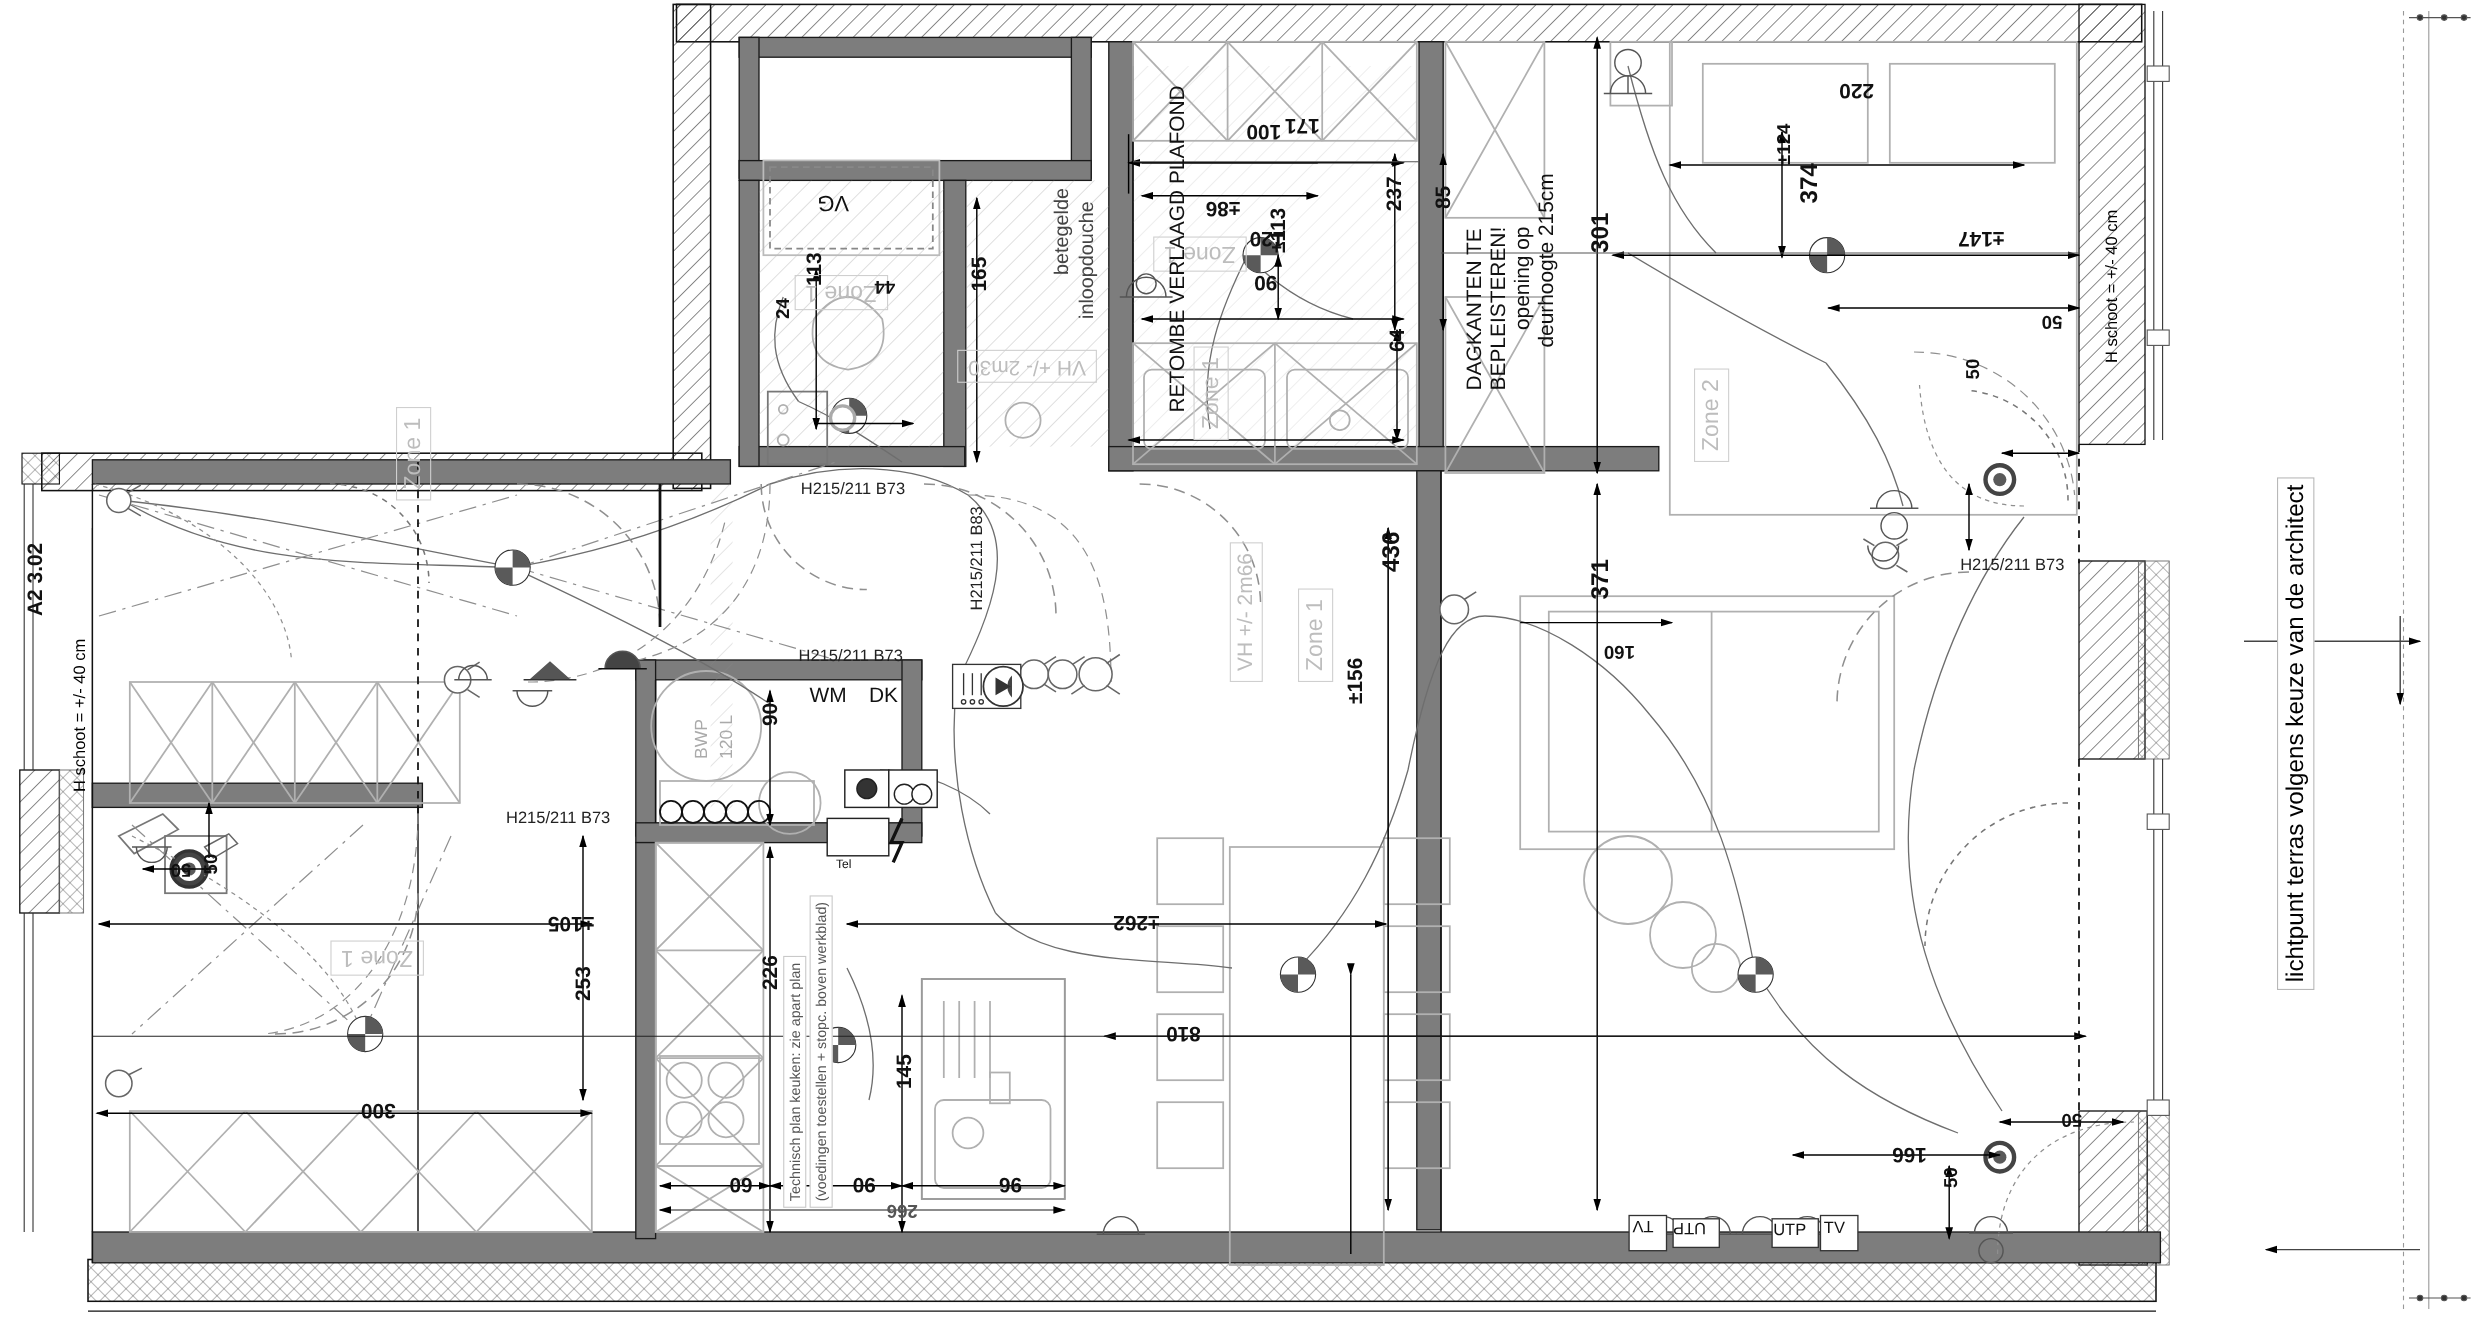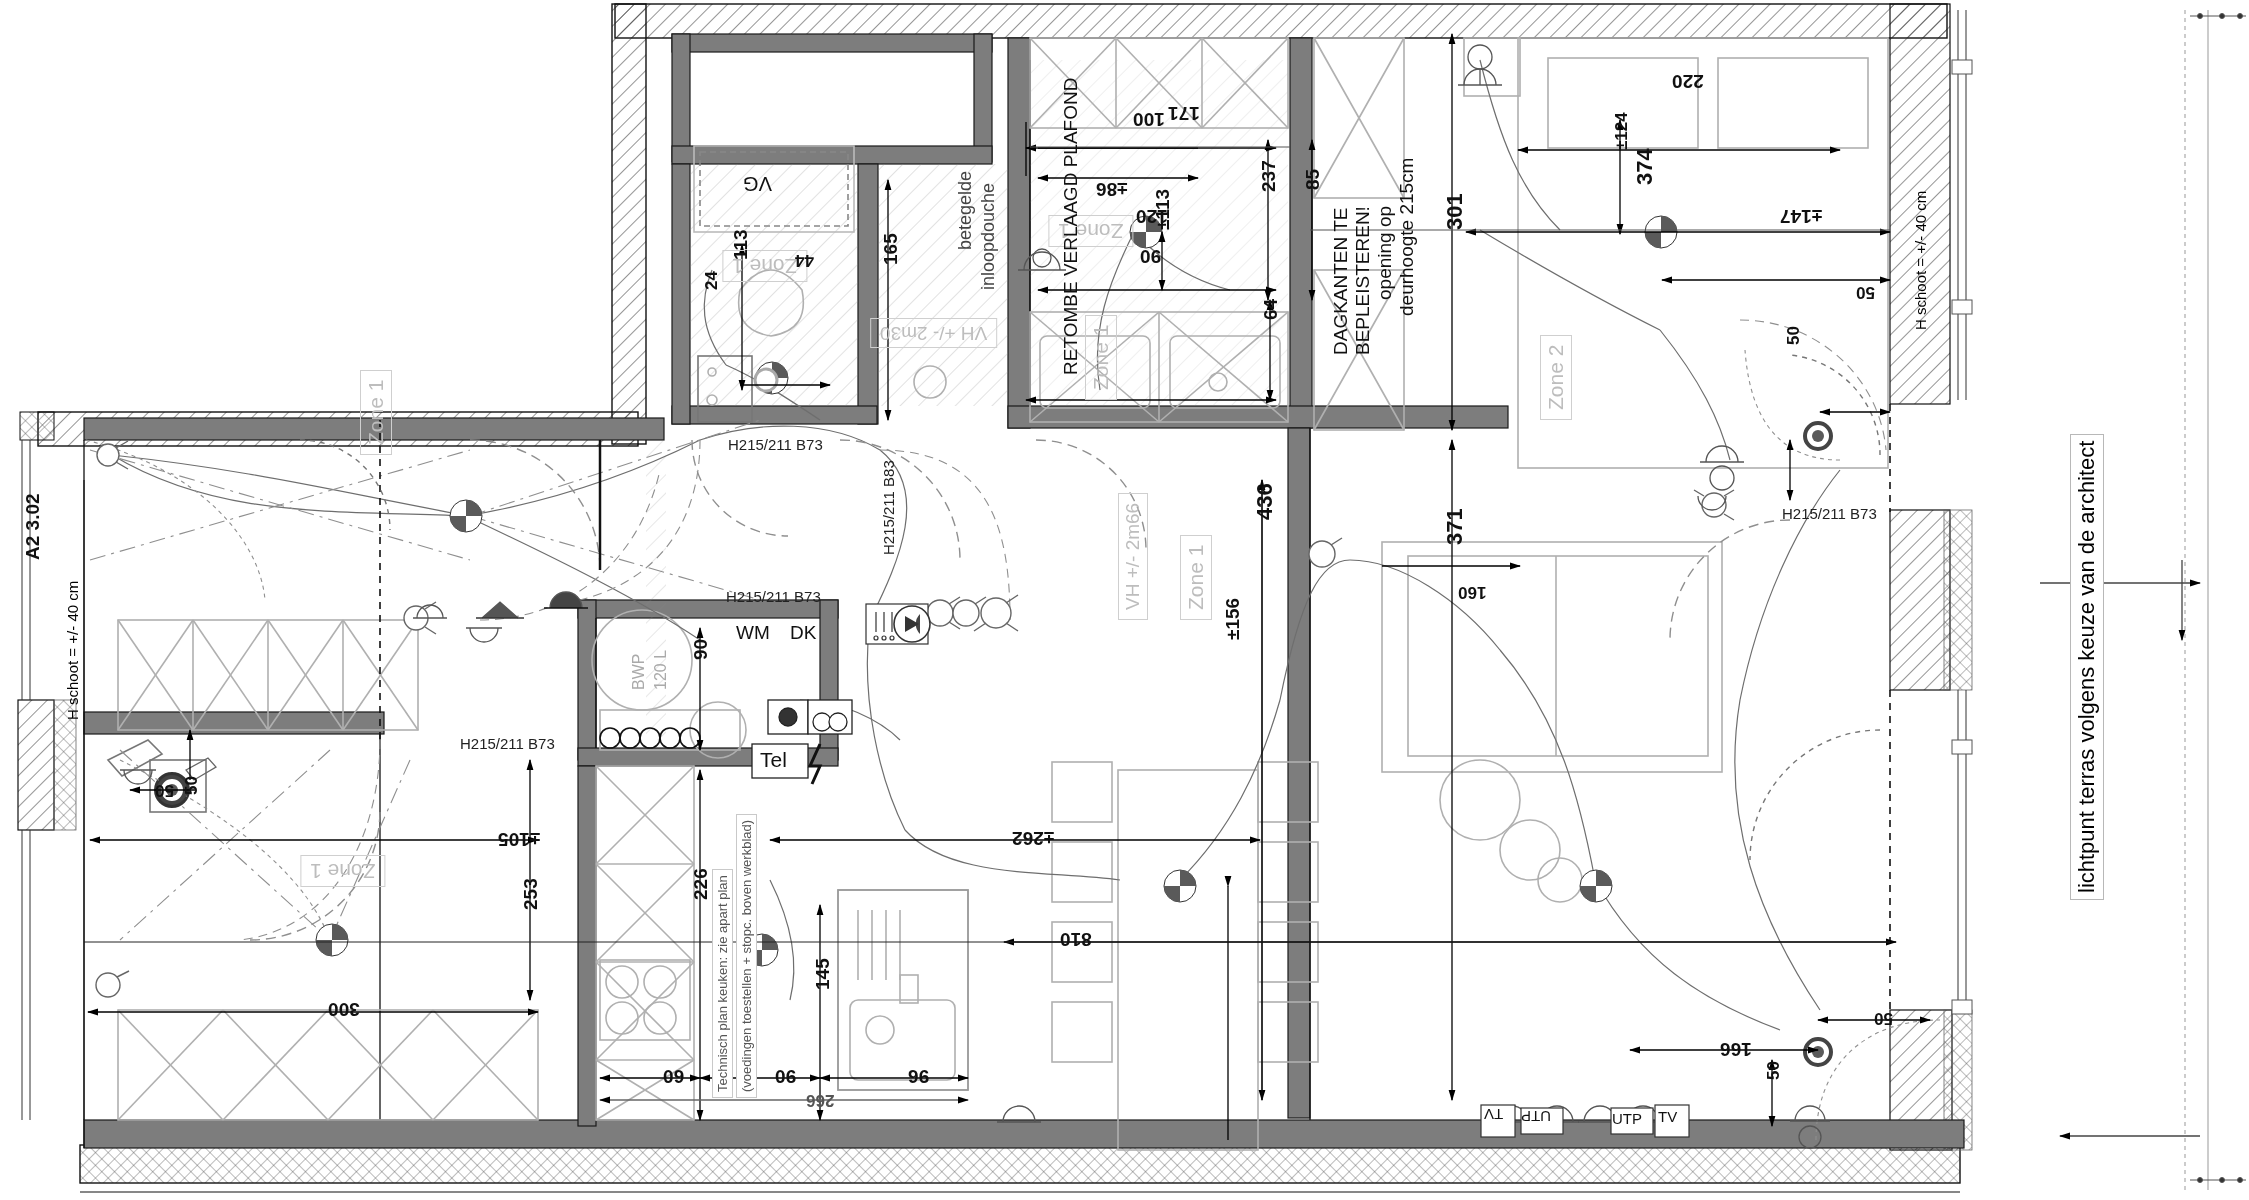--- a/index.html
+++ b/index.html
@@ -693,21 +693,21 @@
 <div class="lbl zonebox rot180" style="left:870px;top:318px;font-size:19px;">VH +/- 2m30</div>
 <div class="lbl zonebox rot90" style="left:1118px;top:620px;transform-origin:left top;font-size:19px;">VH +/- 2m66</div>
 
 <div class="lbl note rot180" style="left:743px;top:172px;font-size:20px;">VG</div>
 
 <div class="lbl note-s rot90" style="left:630px;top:690px;transform-origin:left top;color:#aaa;font-size:16px;">BWP</div>
 <div class="lbl note-s rot90" style="left:652px;top:690px;transform-origin:left top;color:#aaa;font-size:16px;">120 L</div>
 
 <div class="lbl note" style="left:736px;top:622px;font-size:19px;">WM</div>
 <div class="lbl note" style="left:790px;top:622px;font-size:19px;">DK</div>
-<div class="lbl note" style="left:760px;top:748px;font-size:21px;">Tel</div>
+<div class="lbl note" style="left:760px;top:780px;font-size:11px;">Tel</div>
 
 <div class="lbl note rot180" style="left:1484px;top:1106px;font-size:15px;">TV</div>
 <div class="lbl note rot180" style="left:1521px;top:1108px;font-size:15px;">UTP</div>
 <div class="lbl note" style="left:1612px;top:1110px;font-size:15px;">UTP</div>
 <div class="lbl note" style="left:1658px;top:1108px;font-size:15px;">TV</div>
 
 <div class="lbl txtbox rot90" style="left:712px;top:1098px;transform-origin:left top;">Technisch plan keuken: zie apart plan</div>
 <div class="lbl txtbox rot90" style="left:736px;top:1098px;transform-origin:left top;">(voedingen toestellen + stopc. boven werkblad)</div>
 
 <div class="lbl notebox rot90" style="left:2070px;top:900px;transform-origin:left top;font-size:22px;">lichtpunt terras volgens keuze van de architect</div>

